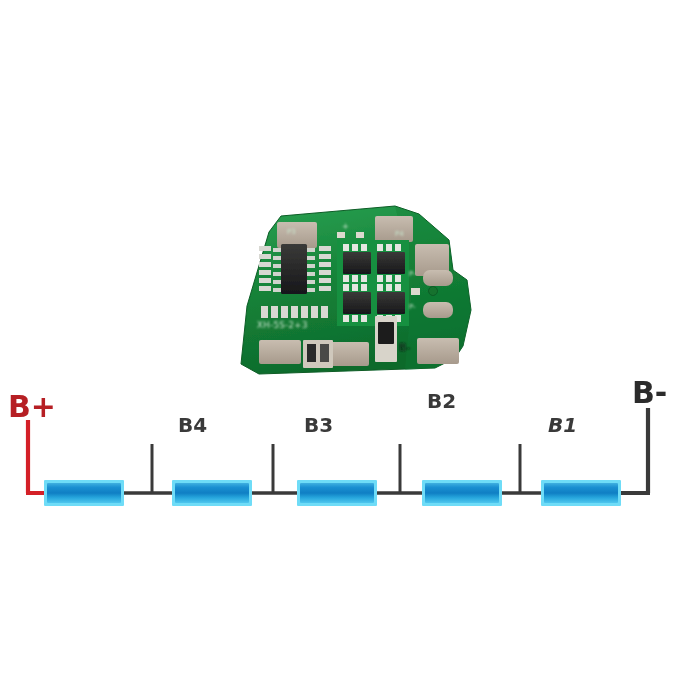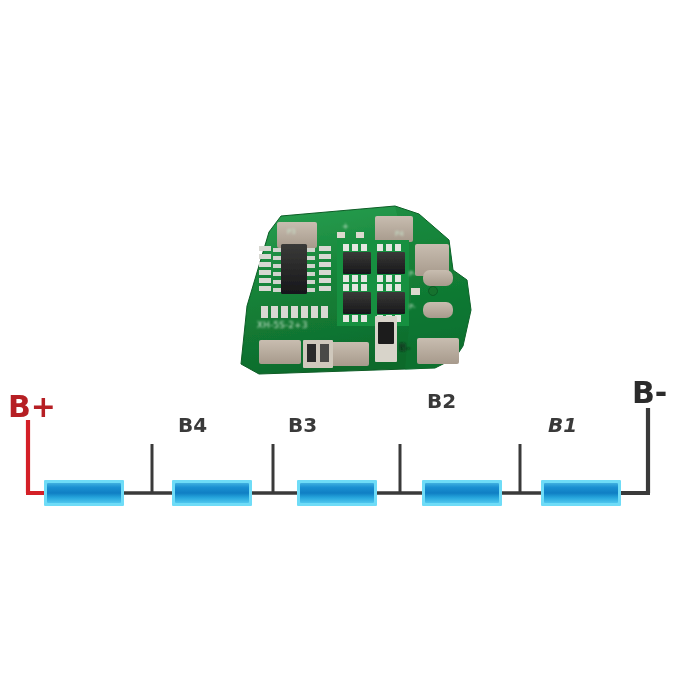--- a/index.html
+++ b/index.html
@@ -232,17 +232,17 @@
           <rect x="544" y="103" width="74" height="20" fill="url(#cellg)" rx="1"></rect>
         </g>
       </g>
     </svg>
   </div>
 
   <div class="lbl bbig plus" style="left:8px;  top:392px;">B+</div>
   <div class="lbl bbig minus" style="left:632px; top:378px;">B-</div>
 
   <div class="lbl bsmall" style="left:134px; top:415px;">B4</div>
-  <div class="lbl bsmall" style="left:244px; top:415px;">B3</div>
+  <div class="lbl bsmall" style="left:260px; top:415px;">B3</div>
   <div class="lbl bsmall" style="left:383px; top:391px;">B2</div>
   <div class="lbl bsmall" style="left:504px; top:415px;font-style:italic;">B1</div>
 
 </div>
 
 </body></html>

